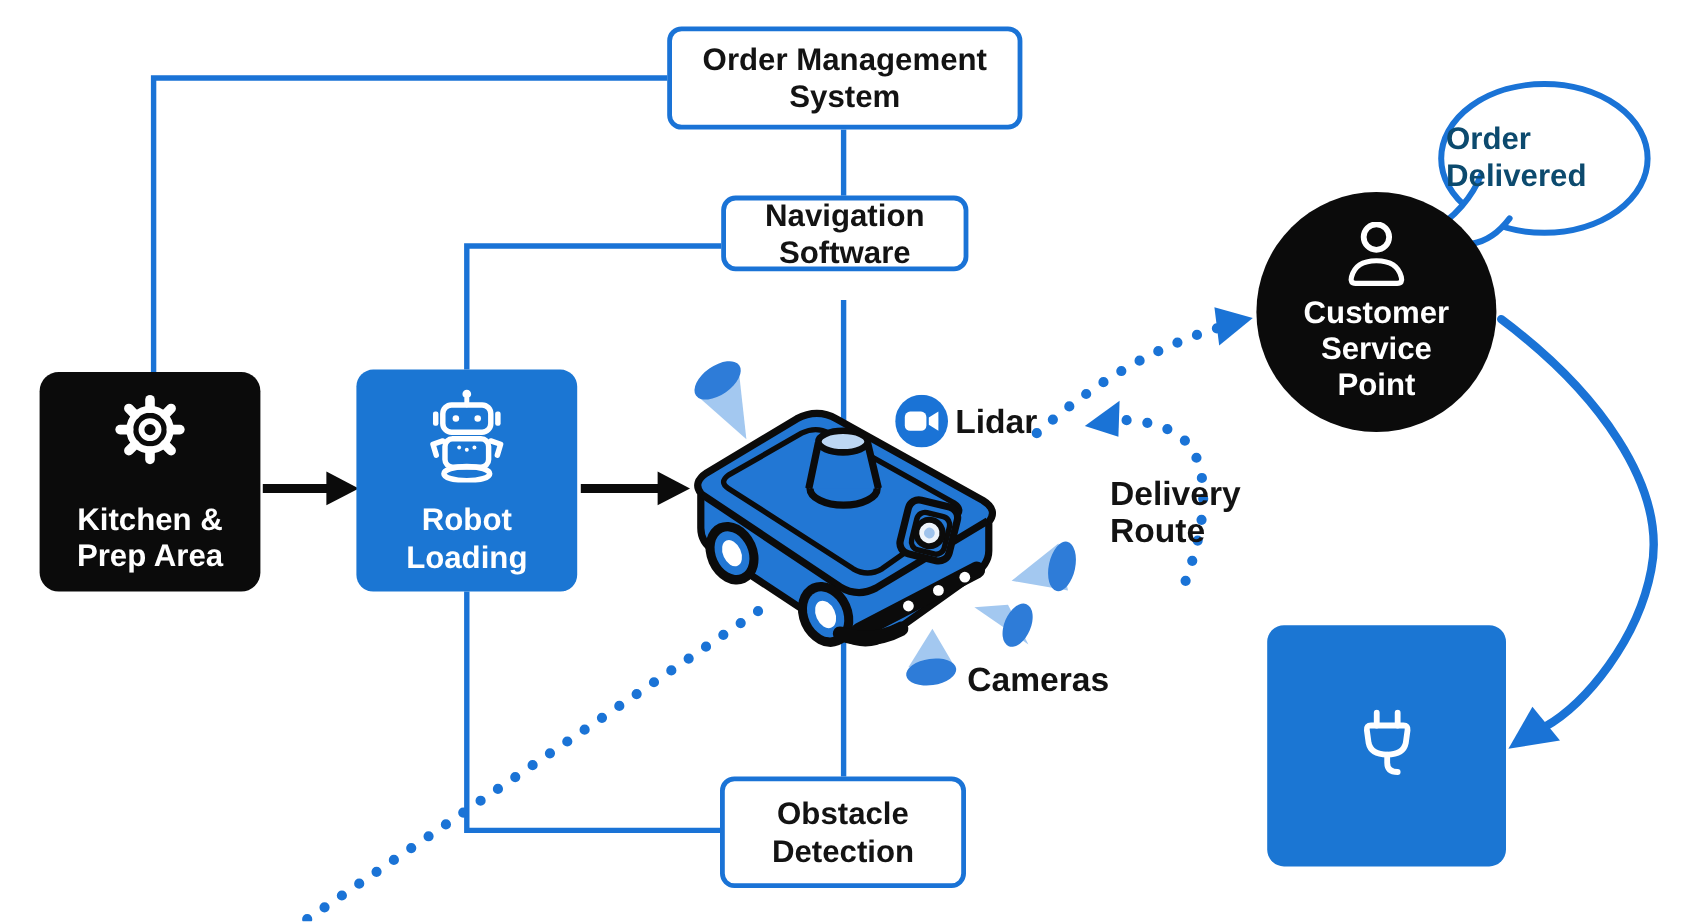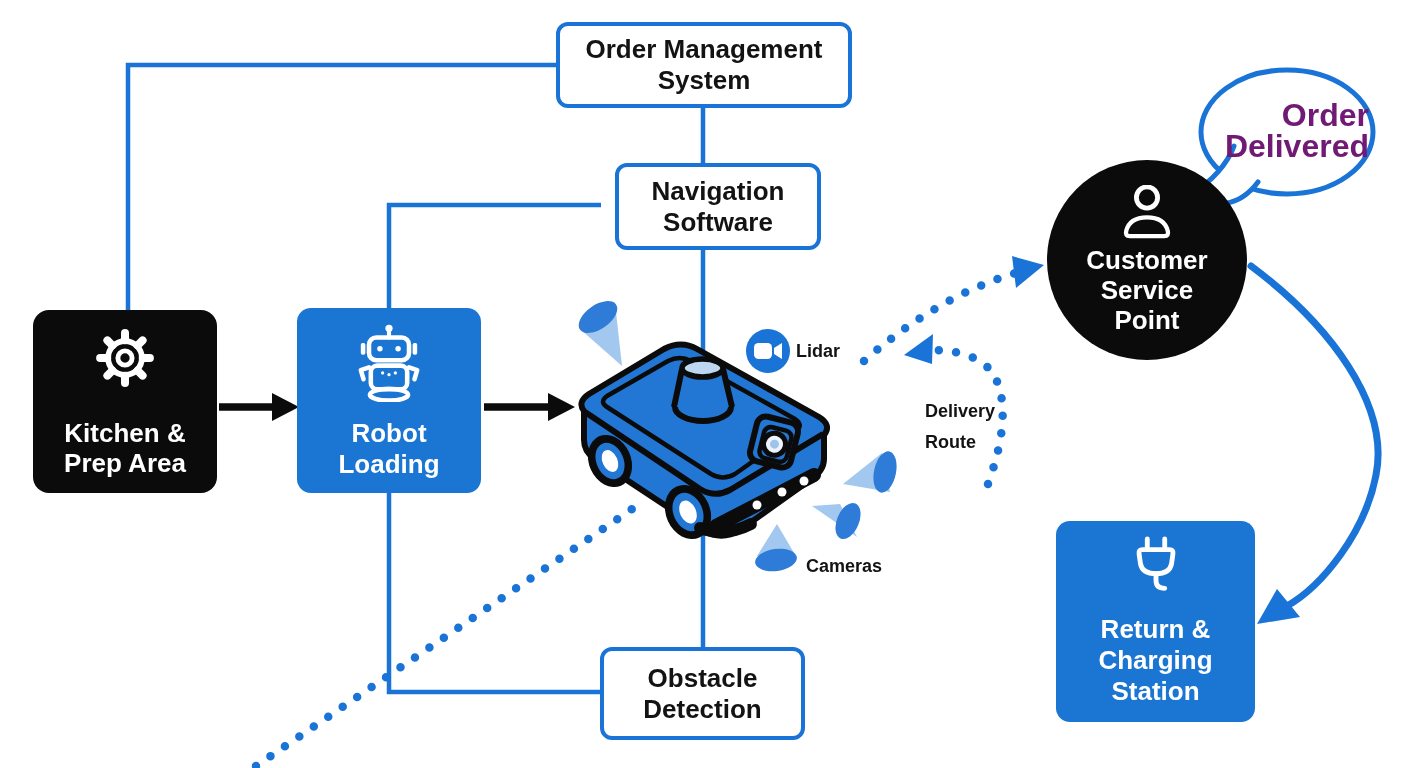--- a/index.html
+++ b/index.html
@@ -27,23 +27,23 @@
   .node{position:absolute;display:flex;flex-direction:column;align-items:center;
         justify-content:center;text-align:center;box-sizing:border-box;}
   .box-white{background:#fff;border:4px solid var(--primary-blue,#1a73d6);border-radius:12px;
              color:#131313;font-size:26px;font-weight:600;line-height:31px;}
   .box-dark{background:var(--ink,#0b0b0b);border-radius:16px;color:#fff;
             font-size:26px;font-weight:600;line-height:30px;gap:28px;}
   .box-blue{background:var(--box-blue,#1b76d3);border-radius:14px;color:#fff;
             font-size:26px;font-weight:600;line-height:31px;gap:16px;}
   .node-circle{border-radius:50%;background:var(--ink,#0b0b0b);color:#fff;
                font-size:26px;font-weight:600;line-height:30px;gap:6px;}
-  .float-label{position:absolute;font-size:18px;font-weight:600;color:#131313;line-height:31px;}
-  .bubble-text{position:absolute;font-size:32px;font-weight:600;color:#701a75;
-               line-height:31px;text-align:right;}
+  .float-label{position:absolute;font-size:28px;font-weight:600;color:#131313;line-height:31px;}
+  .bubble-text{position:absolute;font-size:26px;font-weight:600;color:#0c4a6e;
+               line-height:31px;text-align:left;}
 </style>
 </head>
 <body>
 
 <div id="stage">
 
   <svg class="canvas" width="1408" height="768" viewBox="0 0 1408 768">
 
     <g>
       <path class="c-line" d="M 556 65 H 128 V 310"></path>
@@ -127,21 +127,21 @@
       <ellipse class="cone-b" cx="848" cy="521" rx="11" ry="19" transform="rotate(23 848 521)"></ellipse>
       <polygon class="cone" points="777,524 757,556 797,558"></polygon>
       <ellipse class="cone-b" cx="776" cy="560" rx="21" ry="11" transform="rotate(-8 776 560)"></ellipse>
     </g>
   </svg>
 
   <div class="node box-white" style="left:556px;top:22px;width:296px;height:86px;">
     <span>Order Management System</span>
   </div>
 
-  <div class="node box-white" style="left:615px;top:163px;width:206px;height:87px;">
+  <div class="node box-white" style="left:601px;top:163px;width:206px;height:63px;">
     <span>Navigation Software</span>
   </div>
 
   <div class="node box-white" style="left:600px;top:647px;width:205px;height:93px;text-align:center;">
     <span>Obstacle Detection</span>
   </div>
 
   <div class="node box-dark" style="left:33px;top:310px;width:184px;height:183px;">
     <svg width="64" height="64" viewBox="0 0 72 72">
       <g stroke="#fff" fill="none" stroke-linecap="round">
@@ -194,21 +194,20 @@
 
   <div class="node box-blue" style="left:1056px;top:521px;width:199px;height:201px;">
     <svg width="56" height="62" viewBox="0 0 56 64">
       <g stroke="#fff" fill="none" stroke-linecap="round" stroke-linejoin="round" stroke-width="5">
         <line x1="19" y1="3" x2="19" y2="14"></line>
         <line x1="37" y1="3" x2="37" y2="14"></line>
         <path d="M 14 14 H 42 Q 46 14 45.5 18 L 44 29 Q 42 39 28 39 Q 14 39 12 29 L 10.5 18 Q 10 14 14 14 Z"></path>
         <path d="M 28 39 V 46 Q 28 54 37 54"></path>
       </g>
     </svg>
-    <span style="max-width:125px;">Return &amp; Charging Station</span>
   </div>
 
   <div class="bubble-text" style="left:1205px;top:100px;width:164px;">
     <span>Order Delivered</span>
   </div>
 
   <svg style="position:absolute;left:746px;top:329px;" width="44" height="44" viewBox="0 0 44 44">
     <circle cx="22" cy="22" r="22" fill="var(--primary-blue,#1a73d6)"></circle>
     <rect x="8" y="14" width="18" height="16" rx="4.5" fill="#fff"></rect>
     <path d="M 28 19 L 36 14 V 30 L 28 25 Z" fill="#fff"></path>

